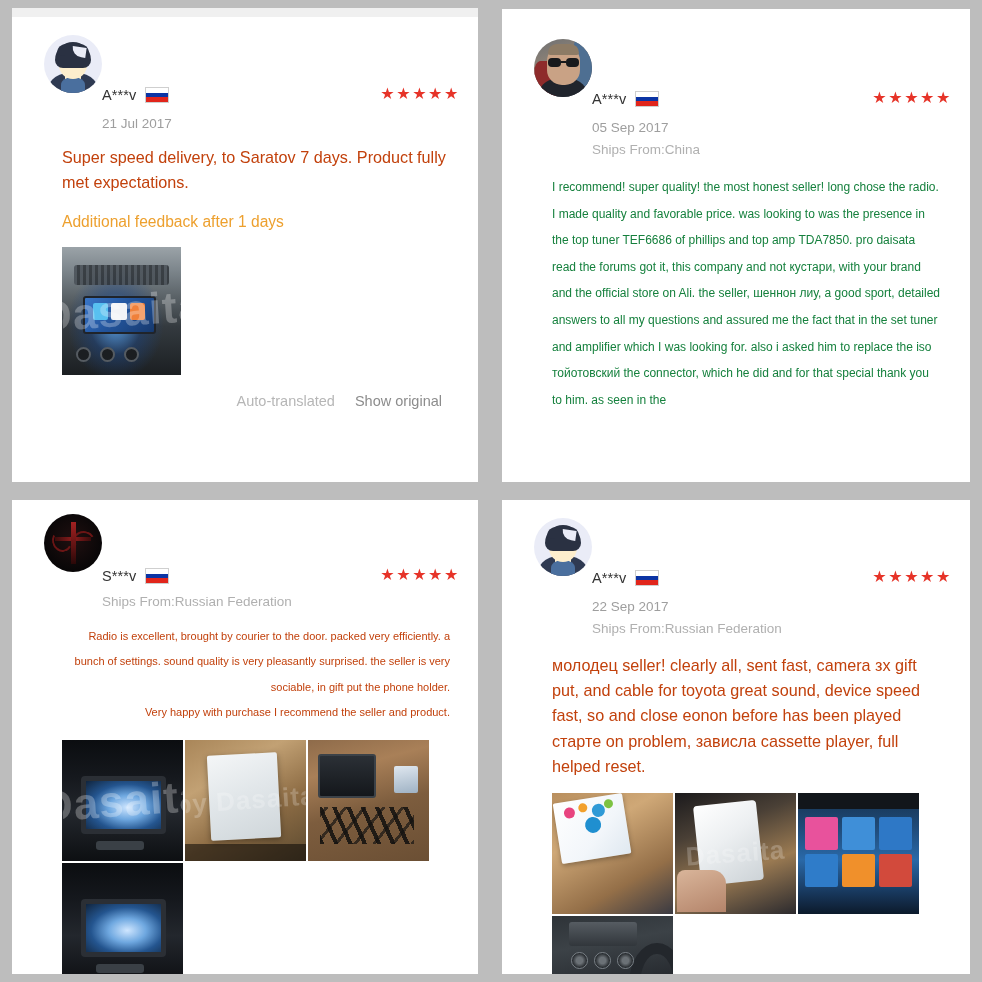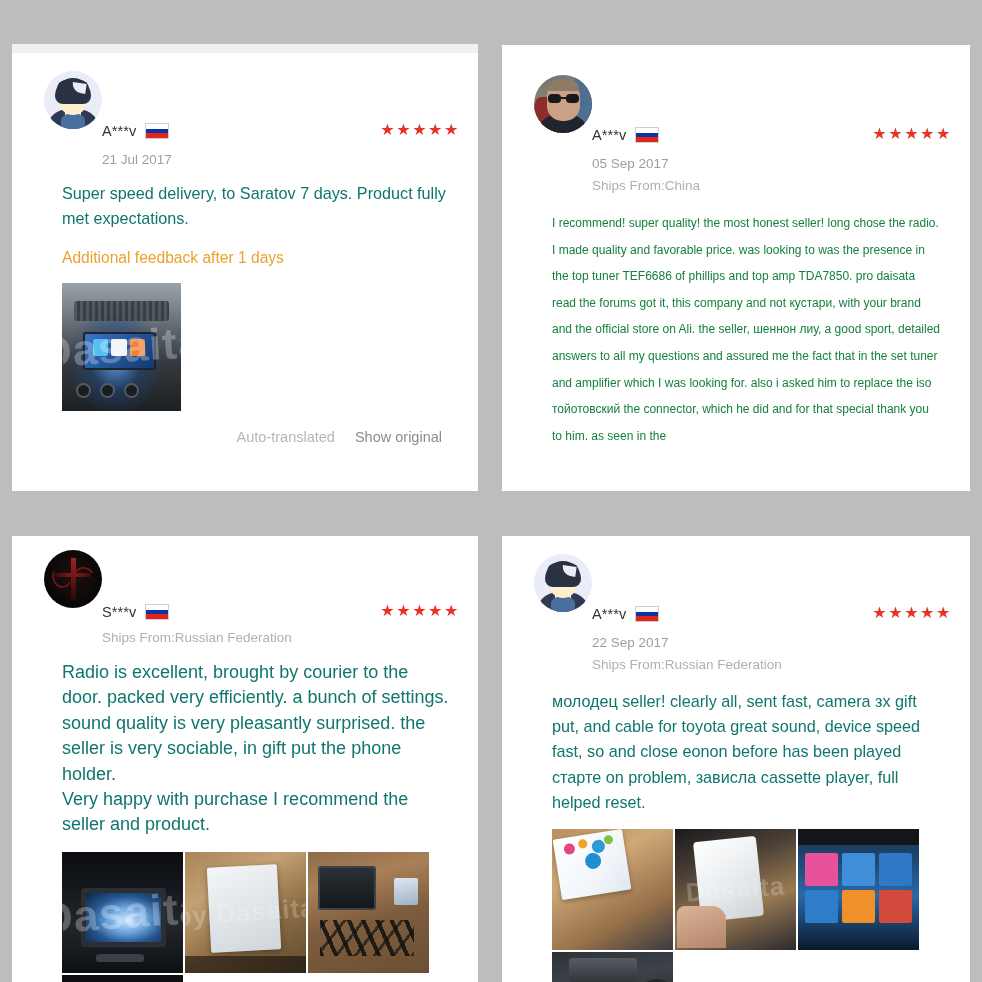--- a/index.html
+++ b/index.html
@@ -27,21 +27,20 @@
   .panel.p1 { padding: 8px 13px 9px 12px; }
   .panel.p2 { padding: 9px 12px 9px 11px; }
   .panel.p3 { padding: 9px 13px 8px 12px; }
   .panel.p4 { padding: 9px 12px 8px 11px; }
 
   .card {
     width: 100%; height: 100%;
     background: #ffffff;
     overflow: hidden;
     position: relative;
-    margin-top: 36px;
   }
 
   .topstrip {
     height: 9px;
     background: #f0f0f0;
     width: 100%;
   }
 
   .review {
     padding: 0;
@@ -203,27 +202,27 @@
     color: #b0b0b0;
     margin-top: 6px;
     line-height: 16px;
   }
 
   .body-text {
     margin-left: 34px;
     margin-right: 10px;
     font-size: 16.2px;
     line-height: 24.5px;
-    color: #0f766e;
+    color: #c2410c;
     margin-top: 13px;
     word-wrap: break-word;
   }
   .body-text.tight { margin-top: 12px; }
   .body-text.p2txt { font-size: 12px; line-height: 26.6px; margin-top: 16px; color: #15803d; }
-  .body-text.p3txt { font-size: 18px; line-height: 25.4px; margin-top: 14px; }
+  .body-text.p3txt { font-size: 11px; line-height: 25.4px; margin-top: 14px; text-align: right; }
   .body-text.p4txt { font-size: 16.2px; line-height: 25.2px; margin-top: 16px; }
 
   .addl {
     margin-left: 34px;
     margin-top: 17px;
     font-size: 15.6px;
     line-height: 22px;
     color: #eda02e;
   }
 

